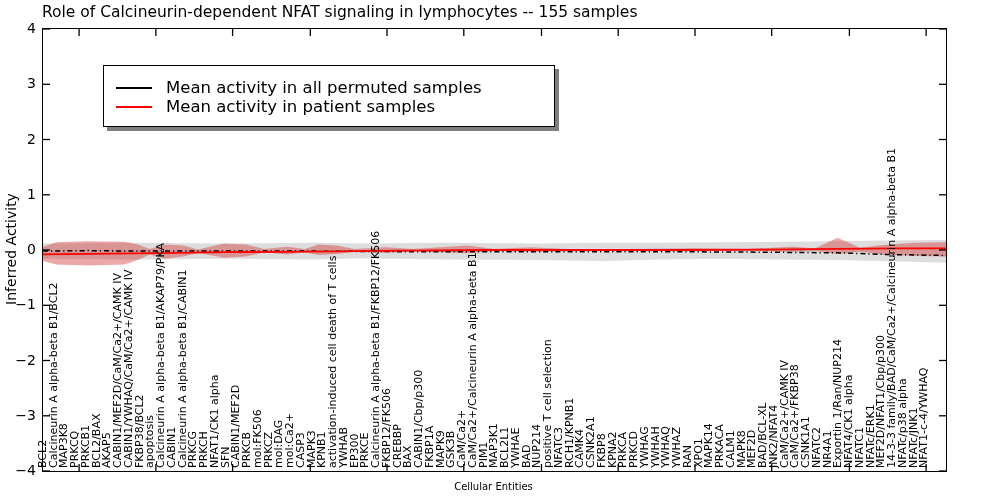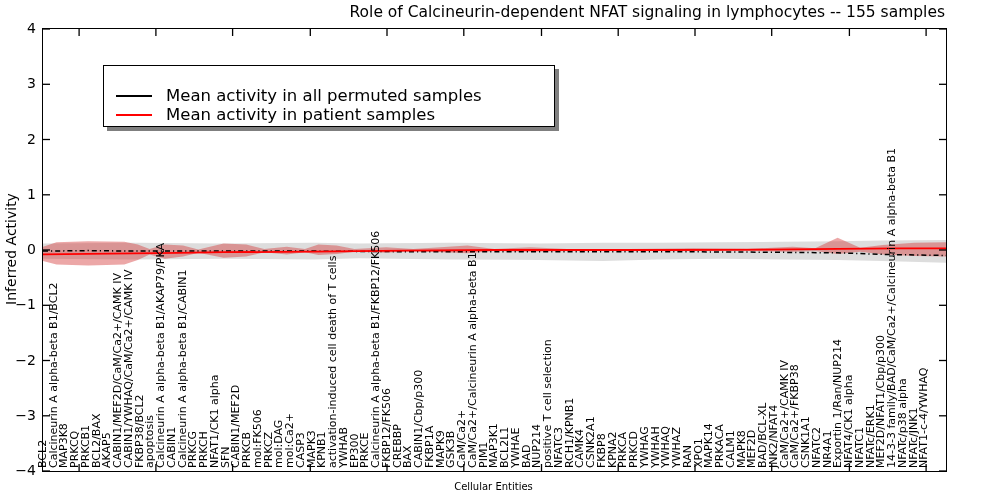--- a/index.html
+++ b/index.html
@@ -2,21 +2,21 @@
 <html><head>
 <meta charset="utf-8">
 <style>
   html,body{margin:0;padding:0;background:#fff;}
   #figure{
     position:relative;width:1000px;height:500px;background:#fff;
     font-family:"DejaVu Sans","Liberation Sans",sans-serif;color:#000;
     overflow:hidden;
   }
   #chart-title{
-    position:absolute;left:42px;top:3px;width:903px;text-align:right;
+    position:absolute;left:42px;top:3px;width:903px;text-align:left;
     font-size:15.5px;white-space:nowrap;
   }
   #plot-area{
     position:absolute;left:42px;top:28px;width:903px;height:442px;
     border:1.6px solid #000;box-sizing:content-box;background:#fff;
   }
   #plot-svg{position:absolute;left:0;top:0;}
   #x-category-labels{position:absolute;left:0;top:0;width:903px;height:442px;pointer-events:none;}
   .cat{
     position:absolute;bottom:3px;transform-origin:0 100%;transform:rotate(-90deg);
@@ -30,21 +30,21 @@
     position:absolute;left:-54px;top:241px;width:130px;text-align:center;
     font-size:14px;transform:rotate(-90deg);transform-origin:center center;
   }
   #x-axis-label{
     position:absolute;left:42px;top:481px;width:903px;text-align:center;font-size:10px;
   }
   #legend{
     position:absolute;left:60px;top:36px;width:452px;height:62px;
     background:#fff;border:1.6px solid #000;box-shadow:4px 4px 0 #7f7f7f;
     display:flex;flex-direction:column;justify-content:space-evenly;
-    padding:20px 0;box-sizing:border-box;
+    padding:12px 0;box-sizing:border-box;
   }
   .legend-row{display:flex;align-items:center;gap:14px;padding-left:12px;}
   .legend-line{width:36px;height:0;border-top:2px solid #000;flex:0 0 auto;}
   .legend-label{font-size:16.5px;white-space:nowrap;}
 </style>
 </head>
 <body>
 
 <div id="figure">
 

